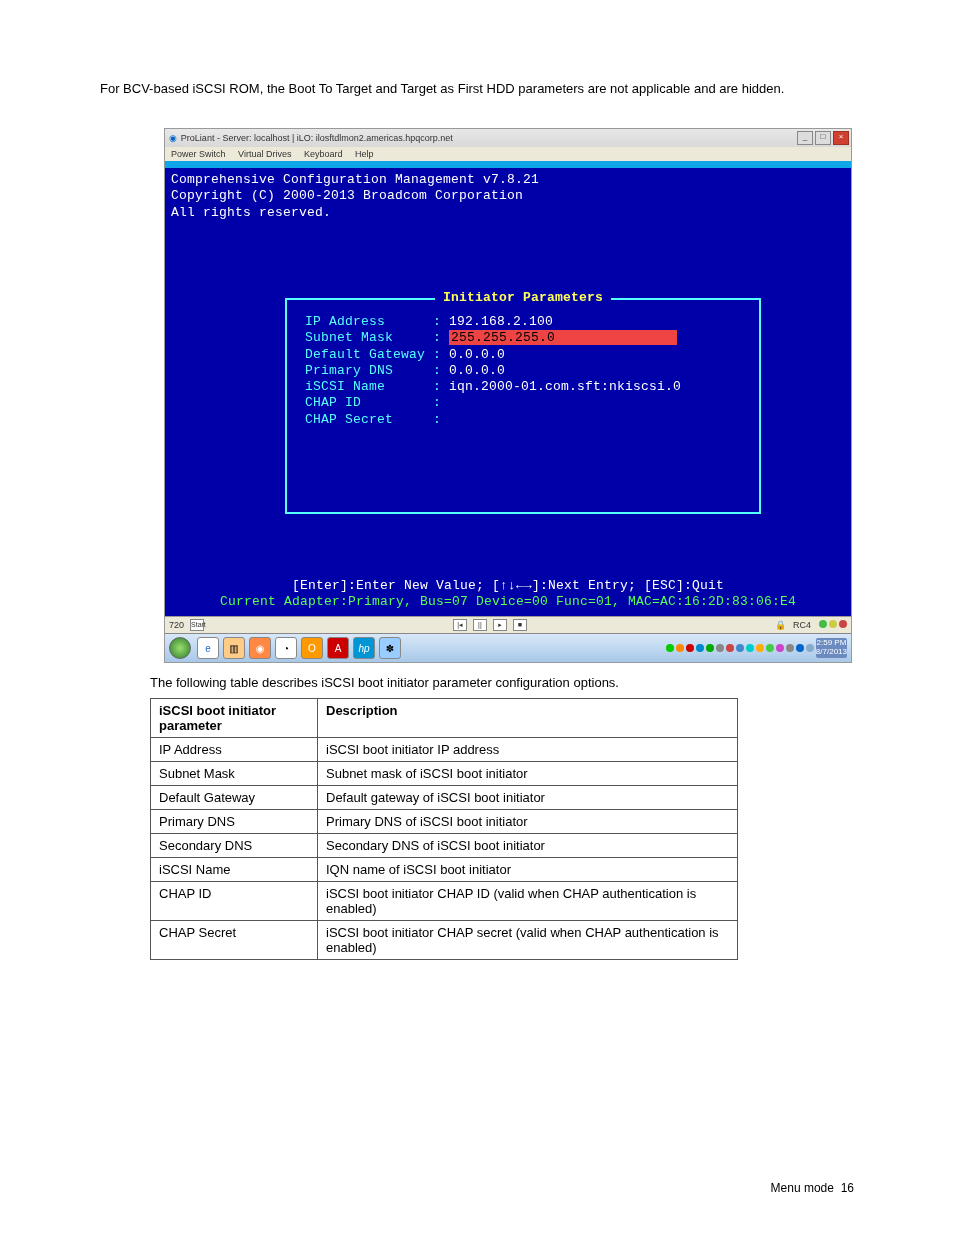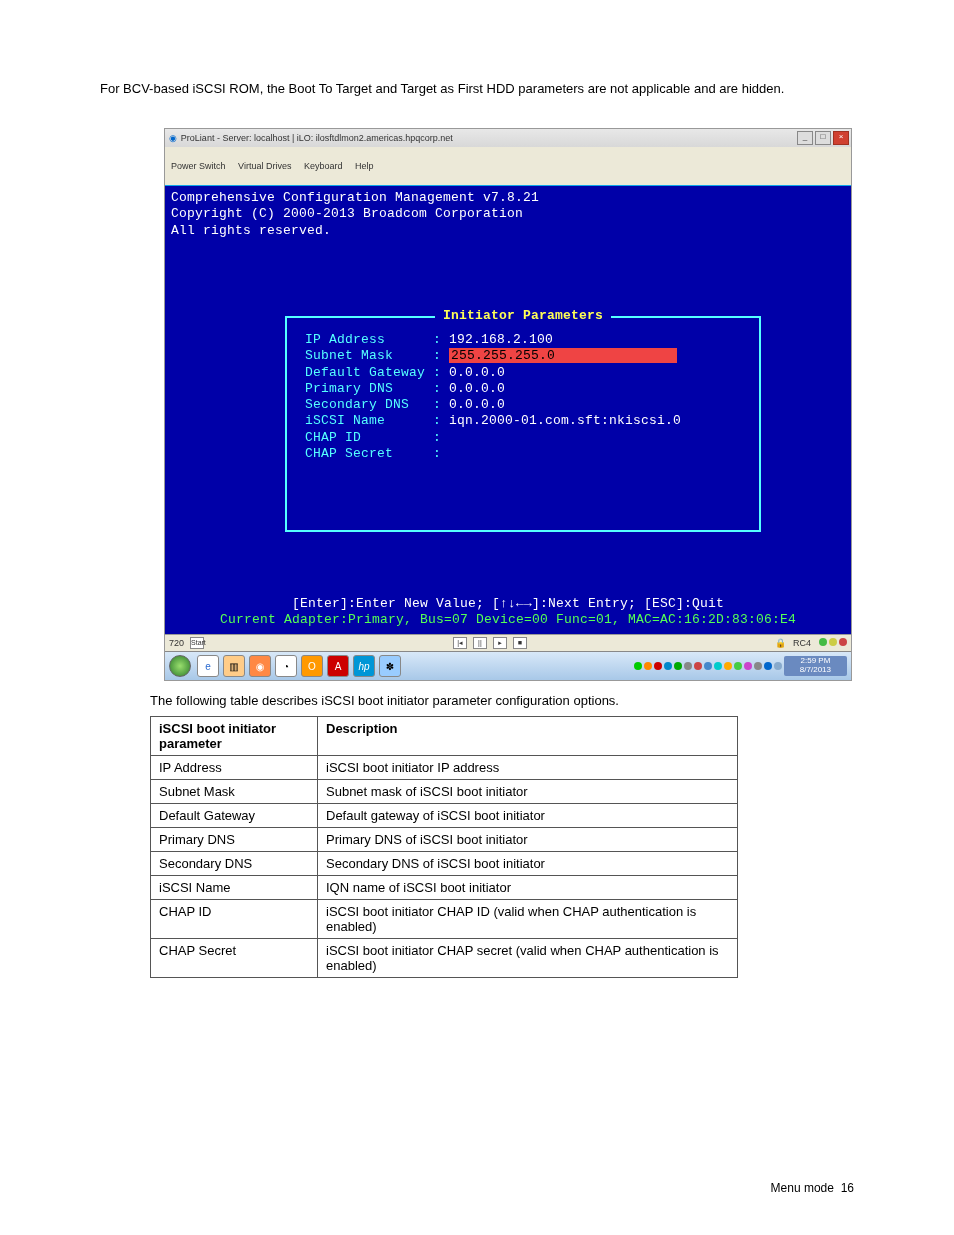--- a/index.html
+++ b/index.html
@@ -53,24 +53,24 @@
     position: absolute;
     right: 2px;
     top: 2px;
     display: flex;
     gap: 2px;
   }
   .wbtn { width:14px; height:12px; background:#ddd; border:1px solid #888; font-size:8px; text-align:center; line-height:10px;}
   .wbtn.close { background:#d04030; color:#fff; border-color:#a03020;}
   .menubar {
     background: #ece9d8;
-    padding: 14px 6px;
+    padding: 2px 6px;
     font-size: 9px;
     color: #333;
-    border-bottom: 1px solid #0ea5e9;
+    border-bottom: 7px solid #0ea5e9;
     font-family: Tahoma, sans-serif;
   }
   .menubar span { margin-right: 10px; }
   .terminal {
     background: #0000a8;
     color: #fff;
     padding: 4px 6px 2px 6px;
     font-family: "Courier New", monospace;
     font-size: 13px;
     line-height: 1.25;
@@ -137,21 +137,21 @@
     align-items:center;
     padding:0 4px;
     font-family: Tahoma, sans-serif;
     font-size: 9px;
     position:relative;
   }
   .taskbar .starticon { width:20px;height:20px;border-radius:50%;background:radial-gradient(#9adf6e,#2a7a2a);margin-right:6px; border:1px solid #666;}
   .taskbar .appicon { width:20px;height:20px;margin-right:4px;border:1px solid #888;background:#fff;border-radius:3px;display:flex;align-items:center;justify-content:center;font-size:10px;}
   .taskbar .tray { position:absolute;right:4px;display:flex;align-items:center;gap:2px;}
   .taskbar .tray .dot{width:8px;height:8px;border-radius:50%;display:inline-block;}
-  .taskbar .clock { background:#6a8ac0;color:#fff;padding:1px 16px;border-radius:2px;font-size:8px;margin-left:0;text-align:center;line-height:1.1;}
+  .taskbar .clock { background:#6a8ac0;color:#fff;padding:1px 0;border-radius:2px;font-size:8px;margin-left:0;text-align:center;line-height:1.1;}
   .after-text {
     font-size: 13px;
     margin: 12px 0 8px 50px;
   }
   table.desc {
     margin-left: 50px;
     border-collapse: collapse;
     width: 588px;
     font-size: 13px;
   }
@@ -203,21 +203,20 @@
       <div>Copyright (C) 2000-2013 Broadcom Corporation</div>
       <div>All rights reserved.</div>
 
       <div class="term-box">
         <div class="term-box-title">Initiator Parameters</div>
         <div id="param-rows">
             <div class="param-row"><span class="lbl">IP Address     </span><span class="lbl"> : </span><span class="val">192.168.2.100</span></div>
             <div class="param-row"><span class="lbl">Subnet Mask    </span><span class="lbl"> : </span><span class="selval">255.255.255.0               </span></div>
             <div class="param-row"><span class="lbl">Default Gateway</span><span class="lbl"> : </span><span class="val">0.0.0.0</span></div>
             <div class="param-row"><span class="lbl">Primary DNS    </span><span class="lbl"> : </span><span class="val">0.0.0.0</span></div>
-            <div class="param-row"><span class="lbl">Secondary DNS  </span><span class="lbl"> : </span><span class="val">0.0.0.0</span></div>
             <div class="param-row"><span class="lbl">iSCSI Name     </span><span class="lbl"> : </span><span class="val">iqn.2000-01.com.sft:nkiscsi.0</span></div>
             <div class="param-row"><span class="lbl">CHAP ID        </span><span class="lbl"> : </span><span class="val"></span></div>
             <div class="param-row"><span class="lbl">CHAP Secret    </span><span class="lbl"> : </span><span class="val"></span></div>
           </div>
       </div>
 
       <div class="term-bottom">
         <div class="wht">[Enter]:Enter New Value; [↑↓←→]:Next Entry; [ESC]:Quit</div>
         <div class="grn">Current Adapter:Primary, Bus=07 Device=00 Func=01, MAC=AC:16:2D:83:06:E4</div>
       </div>

